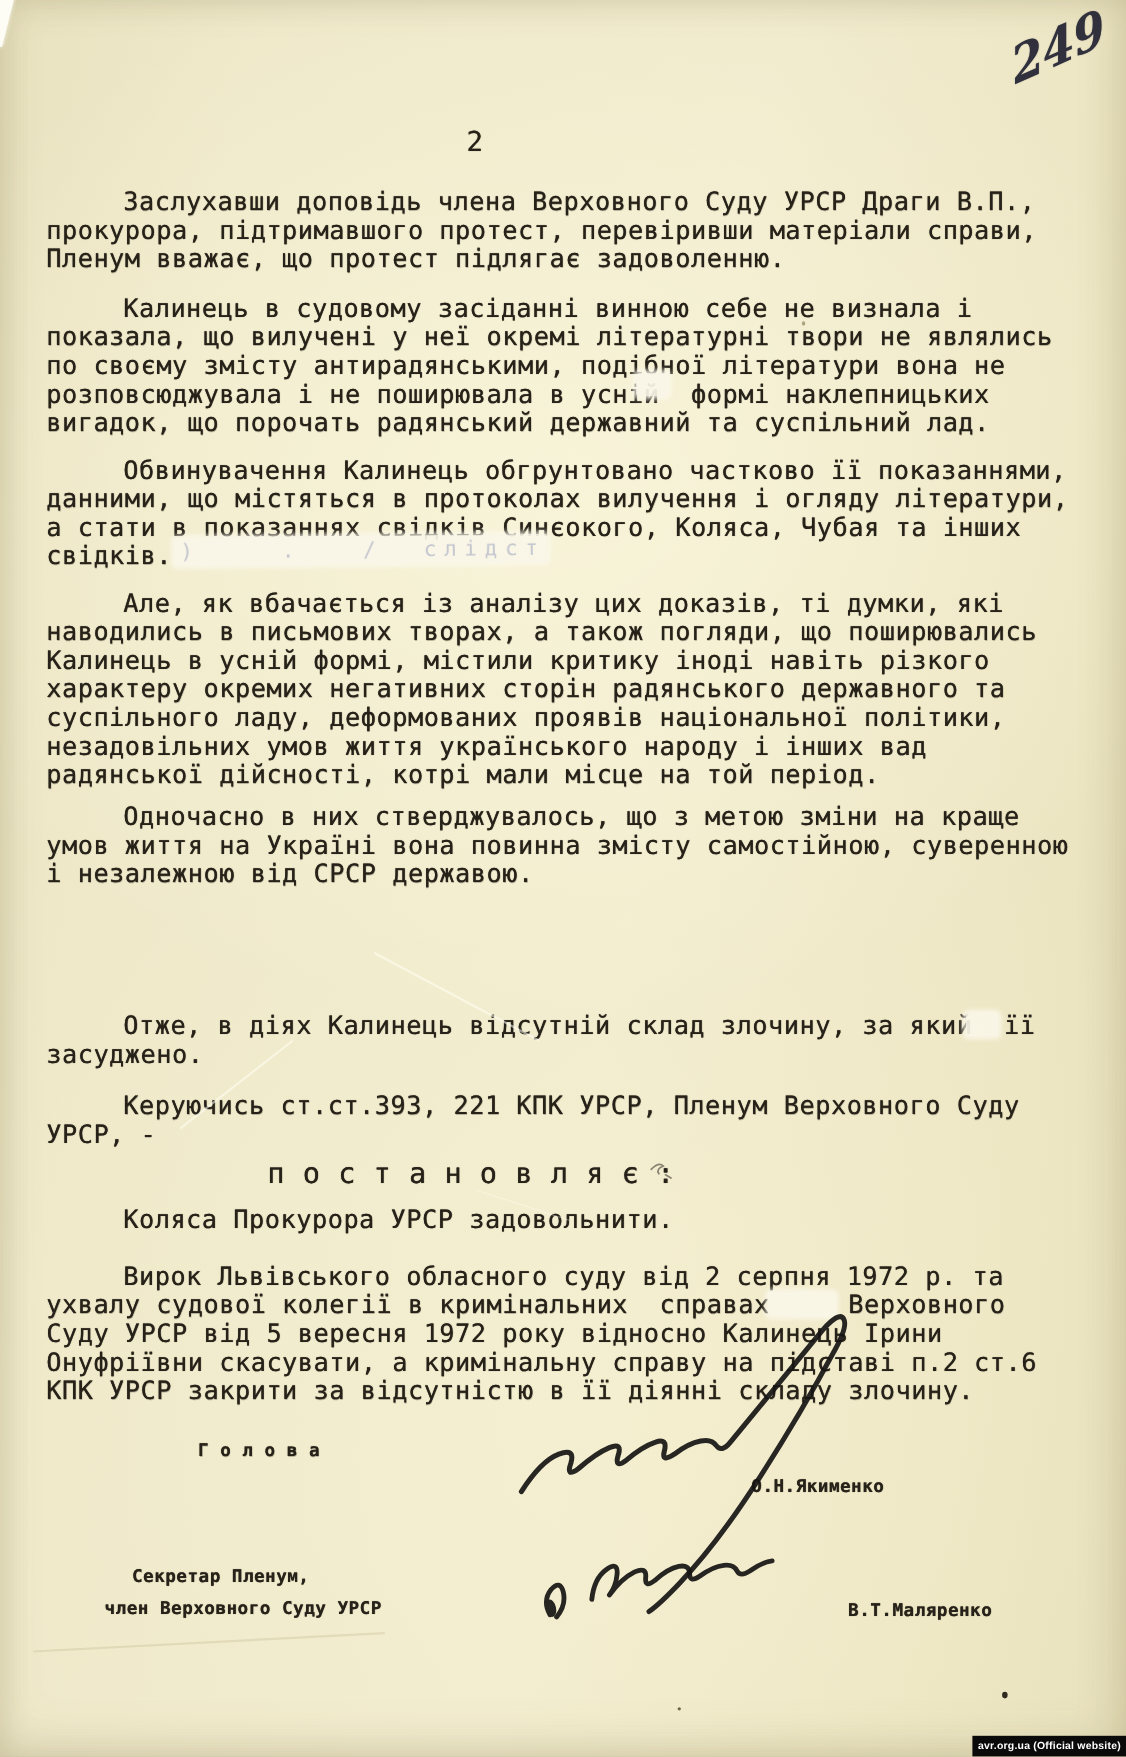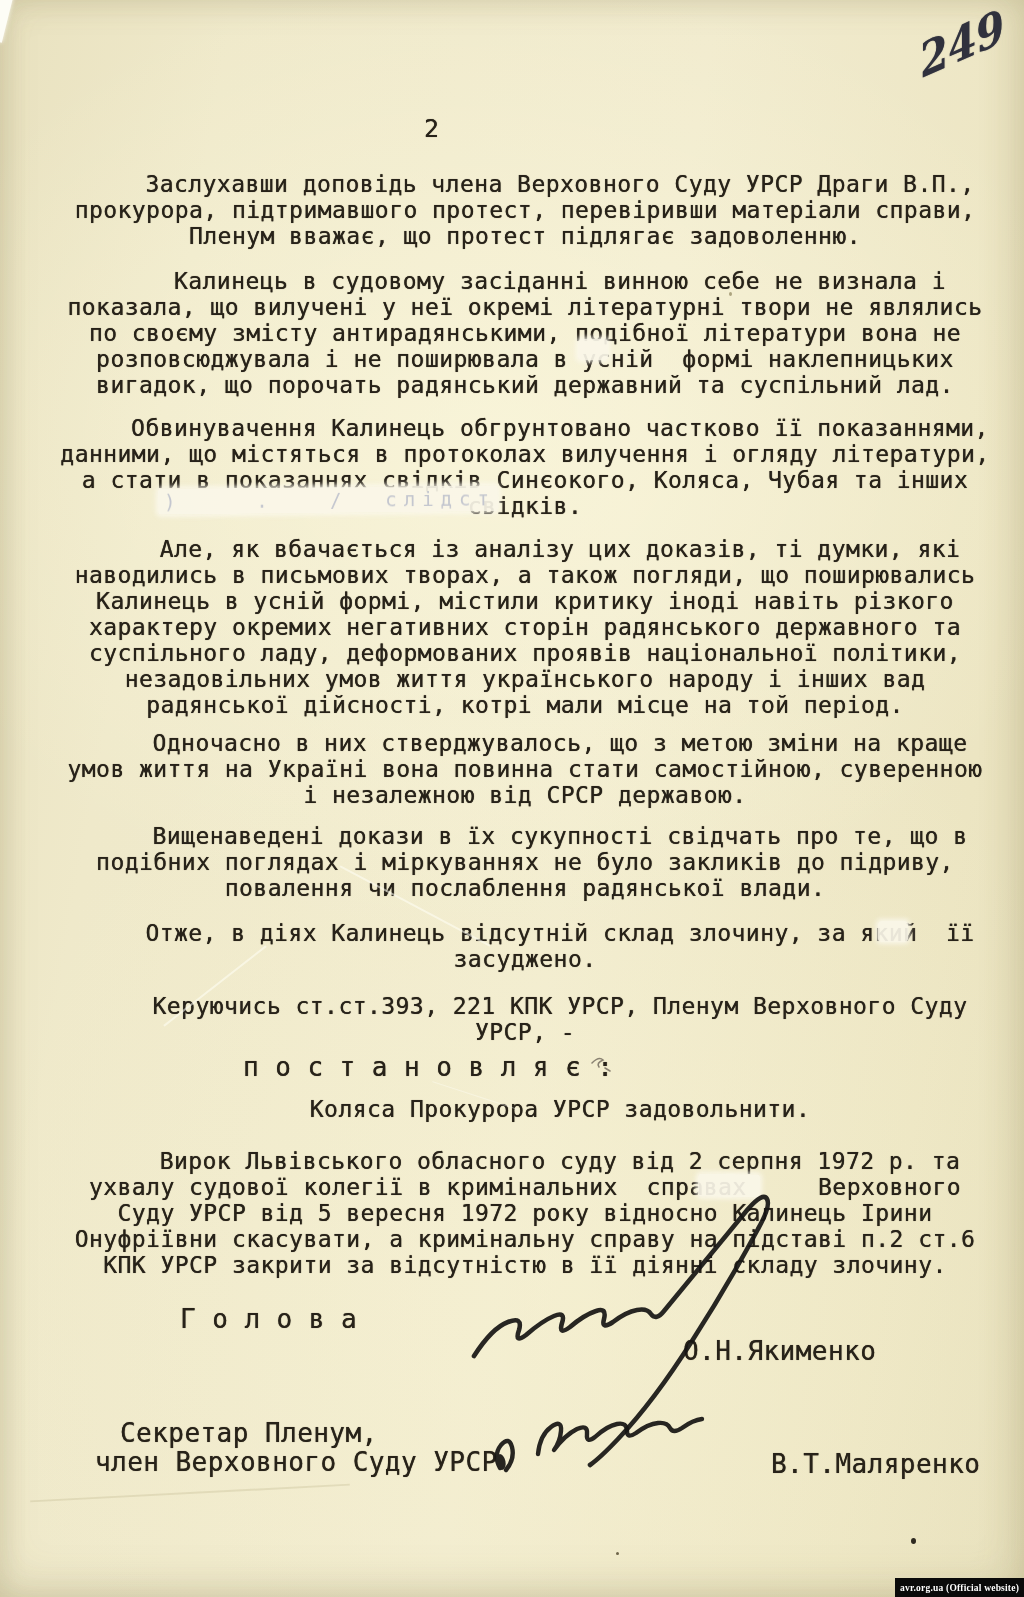--- a/index.html
+++ b/index.html
@@ -18,36 +18,36 @@
     box-shadow:inset -10px 0 38px rgba(120,108,60,.14), inset 0 -14px 44px rgba(120,108,60,.10), inset 6px 0 22px rgba(120,108,60,.10);
     color:#272219;
   }
   .typed{
     position:absolute;left:42px;width:966px;
     font-size:23px;line-height:26px;letter-spacing:.45px;
     white-space:pre;margin:0;
     text-indent:70px;
     color:#272219;
     text-shadow:0 0 .7px rgba(45,38,26,.85), .4px .4px 0 rgba(45,38,26,.25);
-    text-align:center;
   }
   .p0{top:171px}.p1{top:268px}.p2{top:415px}.p3{top:536px}.p4{top:730px}
   .p5{top:823px}.p6{top:920px}.p7{top:993px}.p8{top:1096px}.p9{top:1148px}
   .pagenum{
     position:absolute;left:424px;top:114px;font-size:25px;letter-spacing:.5px;
     text-shadow:0 0 .7px rgba(45,38,26,.85);
   }
   .heading{
     position:absolute;left:243px;top:1054px;font-size:26px;line-height:26px;
     letter-spacing:.45px;white-space:pre;
     text-shadow:0 0 .7px rgba(45,38,26,.85), .4px .4px 0 rgba(45,38,26,.25);
   }
   .sigline{
-    position:absolute;font-size:26px;line-height:26px;letter-spacing:.45px;white-space:pre;
+    position:absolute;font-size:16px;line-height:26px;letter-spacing:.45px;white-space:pre;
     text-shadow:0 0 .7px rgba(45,38,26,.85), .4px .4px 0 rgba(45,38,26,.25);
+    font-weight:bold;
   }
   .t-holova{left:180px;top:1306px}
   .t-court{left:133px;top:1340px}
   .n-chair{left:683px;top:1338px}
   .t-secr1{left:120px;top:1420px}
   .t-secr2{left:95px;top:1449px}
   .n-secr{left:771px;top:1451px}
   .handnum{
     position:absolute;left:916px;top:16px;width:100px;
     font-family:"DejaVu Serif",serif;font-style:italic;font-weight:bold;
@@ -78,21 +78,21 @@
     transform:rotate(14deg);box-shadow:0 0 4px rgba(255,255,250,.9);
   }
   .scratch{position:absolute;background:rgba(255,255,246,.55);border-radius:2px}
   .sc1{left:330px;top:905px;width:170px;height:2px;transform:rotate(28deg)}
   .sc2{left:150px;top:985px;width:130px;height:2px;transform:rotate(-38deg)}
   .sc3{left:430px;top:1095px;width:90px;height:1px;transform:rotate(18deg);opacity:.7}
   .crease{position:absolute;left:30px;top:1492px;width:320px;height:2px;background:rgba(168,158,112,.22);transform:rotate(-3deg)}
   .watermark{
     position:absolute;right:0;bottom:0;height:19px;
     background:#0a0a0a;color:#ffffff;
-    font-family:Liberation Serif, serif;font-weight:bold;font-size:9.5px;
+    font-family:Liberation Sans, sans-serif;font-weight:bold;font-size:9.5px;
     display:flex;align-items:center;padding:0 5px;letter-spacing:.2px;
   }
 </style>
 </head>
 <body>
 
 <div class="paper">
 
   <div class="corner-sliver"></div>
 
@@ -113,25 +113,22 @@
 а стати в показаннях свідків Синєокого, Коляса, Чубая та інших
 свідків.</p>
   <p class="typed p3">Але, як вбачається із аналізу цих доказів, ті думки, які
 наводились в письмових творах, а також погляди, що поширювались
 Калинець в усній формі, містили критику іноді навіть різкого
 характеру окремих негативних сторін радянського державного та
 суспільного ладу, деформованих проявів національної політики,
 незадовільних умов життя українського народу і інших вад
 радянської дійсності, котрі мали місце на той період.</p>
   <p class="typed p4">Одночасно в них стверджувалось, що з метою зміни на краще
-умов життя на Україні вона повинна стати самостійною, суверенною
+умов життя на Україні вона повинна змісту самостійною, суверенною
 і незалежною від СРСР державою.</p>
-  <p class="typed p5">Вищенаведені докази в їх сукупності свідчать про те, що в
-подібних поглядах і міркуваннях не було закликів до підриву,
-повалення чи послаблення радянської влади.</p>
   <p class="typed p6">Отже, в діях Калинець відсутній склад злочину, за який  її
 засуджено.</p>
   <p class="typed p7">Керуючись ст.ст.393, 221 КПК УРСР, Пленум Верховного Суду
 УРСР, -</p>
 
   <div class="heading">п о с т а н о в л я є :</div>
 
   <p class="typed p8">Коляса Прокурора УРСР задовольнити.</p>
   <p class="typed p9">Вирок Львівського обласного суду від 2 серпня 1972 р. та
 ухвалу судової колегії в кримінальних  справах     Верховного

